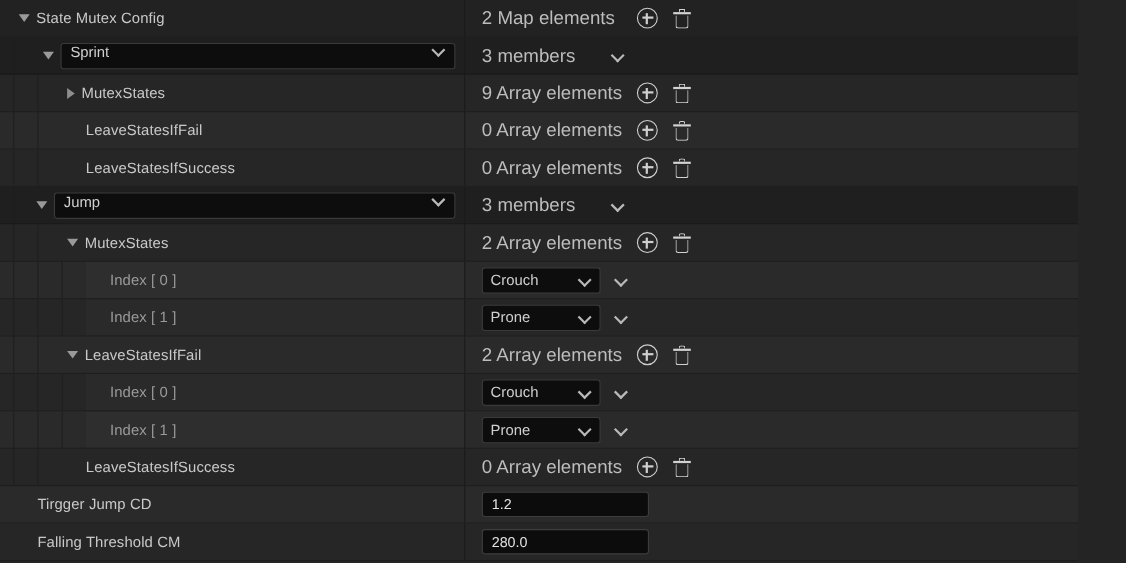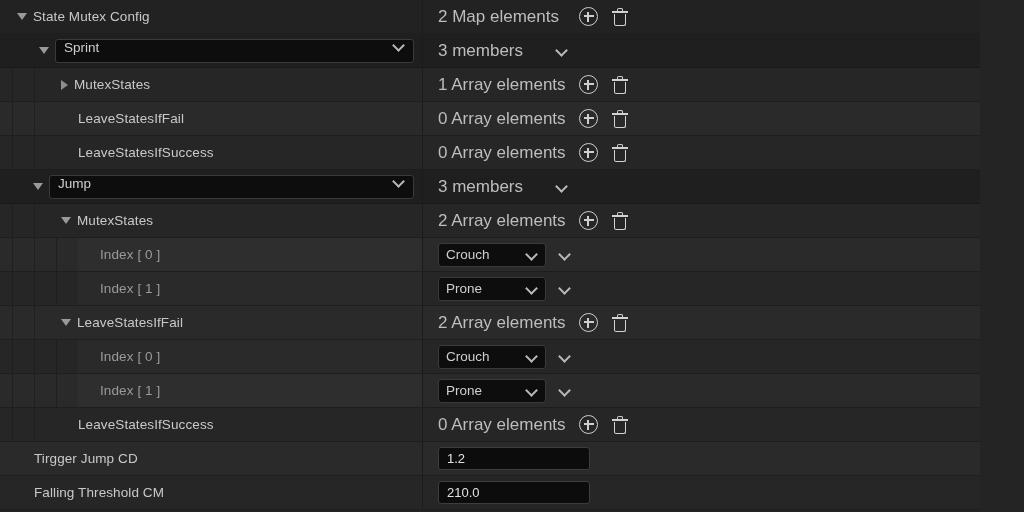--- a/index.html
+++ b/index.html
@@ -268,21 +268,21 @@
     <div class="prow alt">
       <div class="namecol">
         <div class="guide" style="left: 12px;"></div>
         <div class="guide" style="left: 34px;"></div>
         <div style="display: flex; align-items: center; flex: 1 1 auto; padding-left: 61px; position: relative; min-width: 0px;">
           <div class="twisty right"></div>
           <span class="nlabel">MutexStates</span>
         </div>
       </div>
       <div class="valcol">
-        <span class="vtext">1 Array elements</span>
+        <span class="vtext">9 Array elements</span>
         <div class="acts">
           <div class="plusicon"></div>
           <div class="trashicon">
             <span class="handle"></span>
             <span class="lid"></span>
             <span class="can"></span>
           </div>
         </div>
       </div>
     </div>
@@ -498,17 +498,17 @@
     </div>
     <div class="prow alt">
       <div class="namecol">
         <div style="display: flex; align-items: center; flex: 1 1 auto; padding-left: 17px; position: relative; min-width: 0px;">
           <div class="twisty none"></div>
           <span class="nlabel">Falling Threshold CM</span>
         </div>
       </div>
       <div class="valcol">
         <div class="numbox">
-          <span class="nv">210.0</span>
+          <span class="nv">280.0</span>
         </div>
       </div>
     </div>
   </div>
 
 </body></html>

